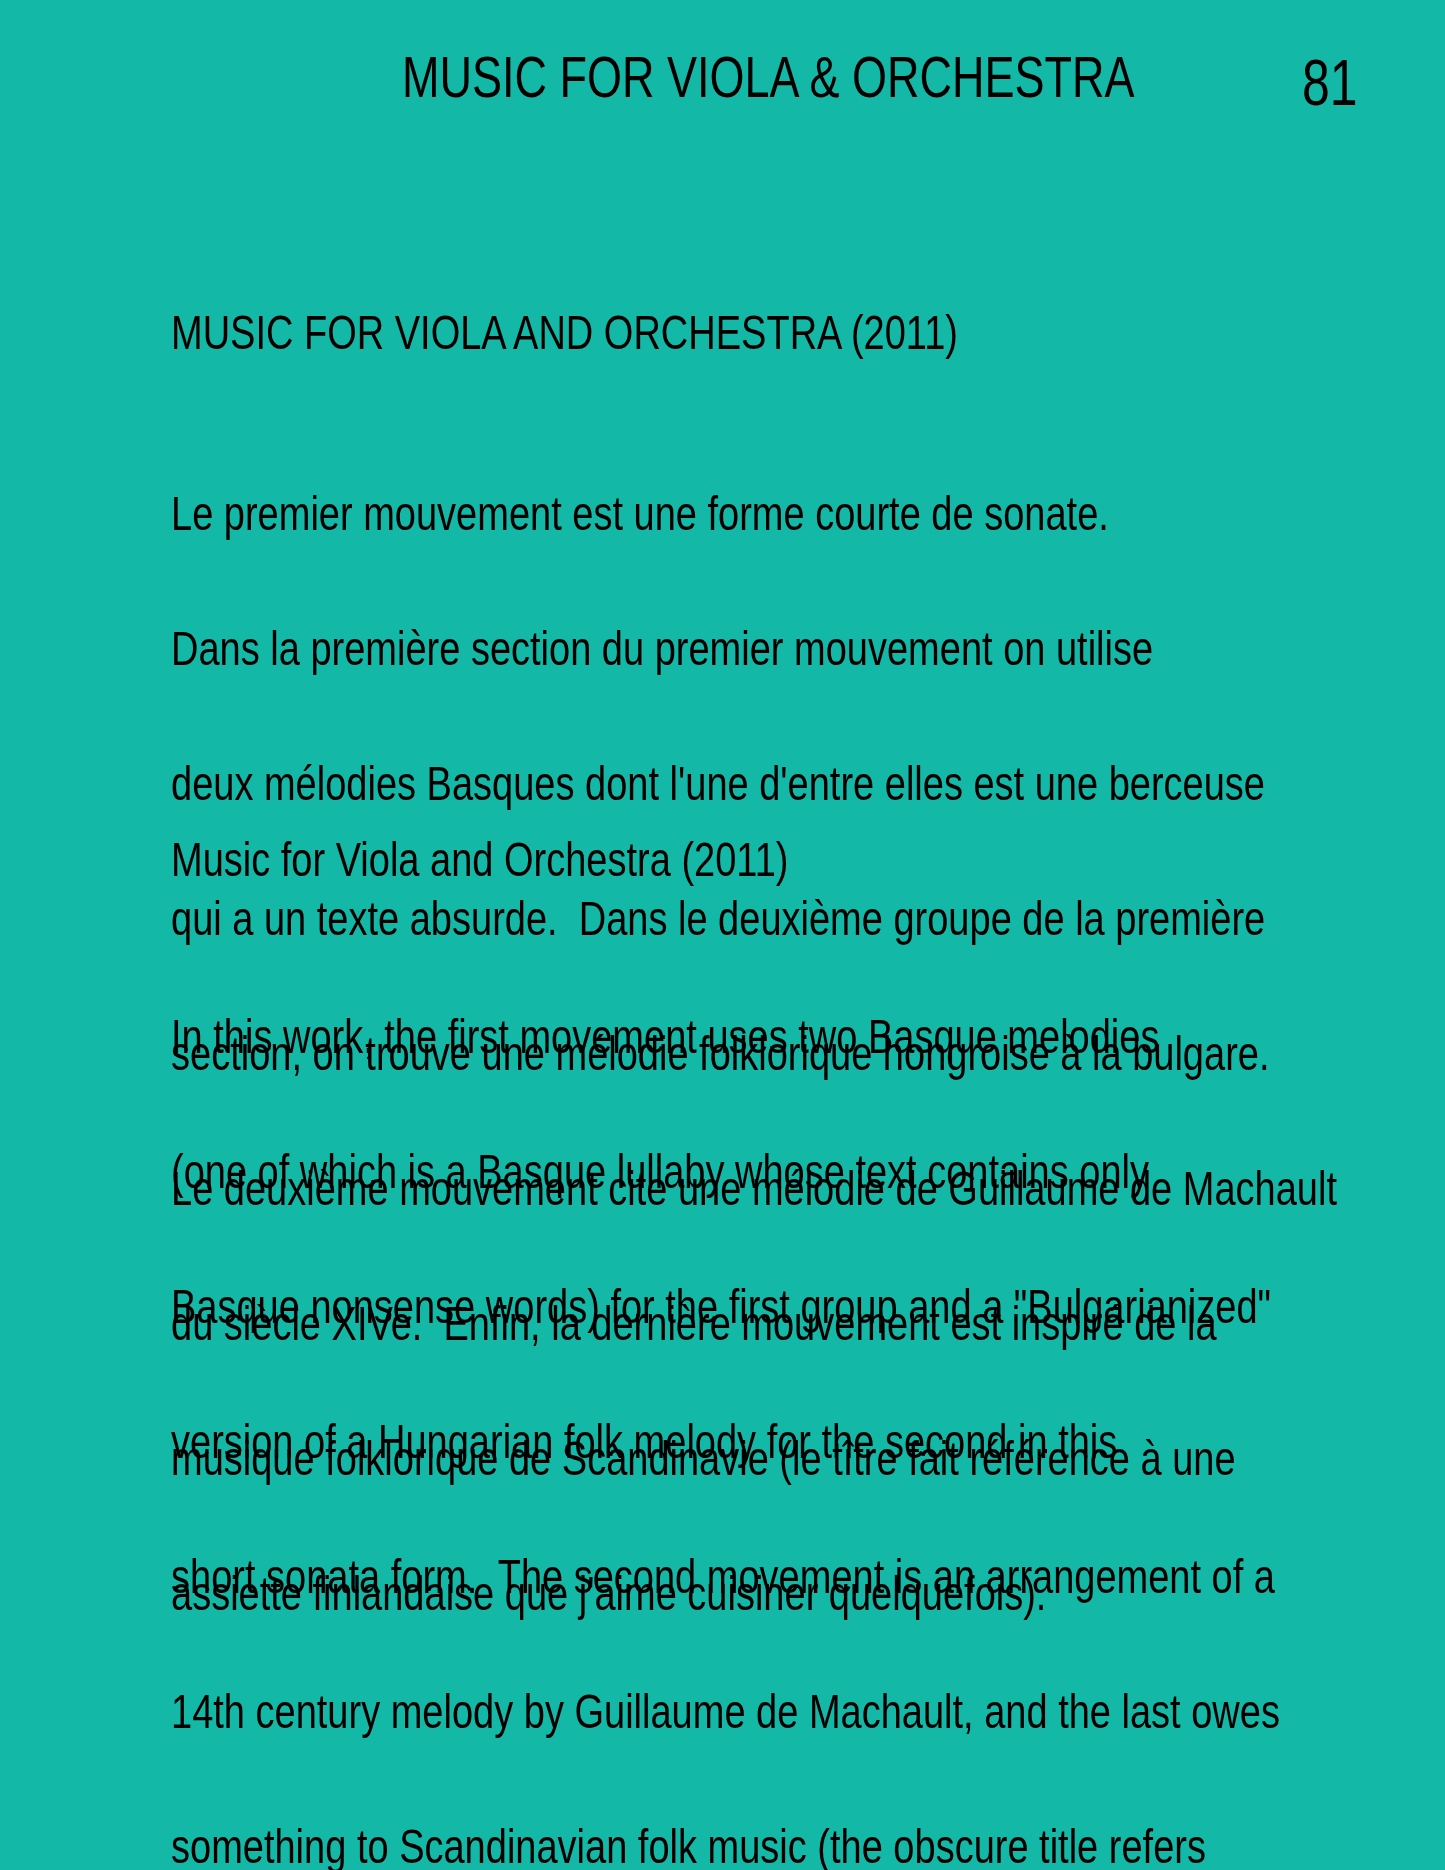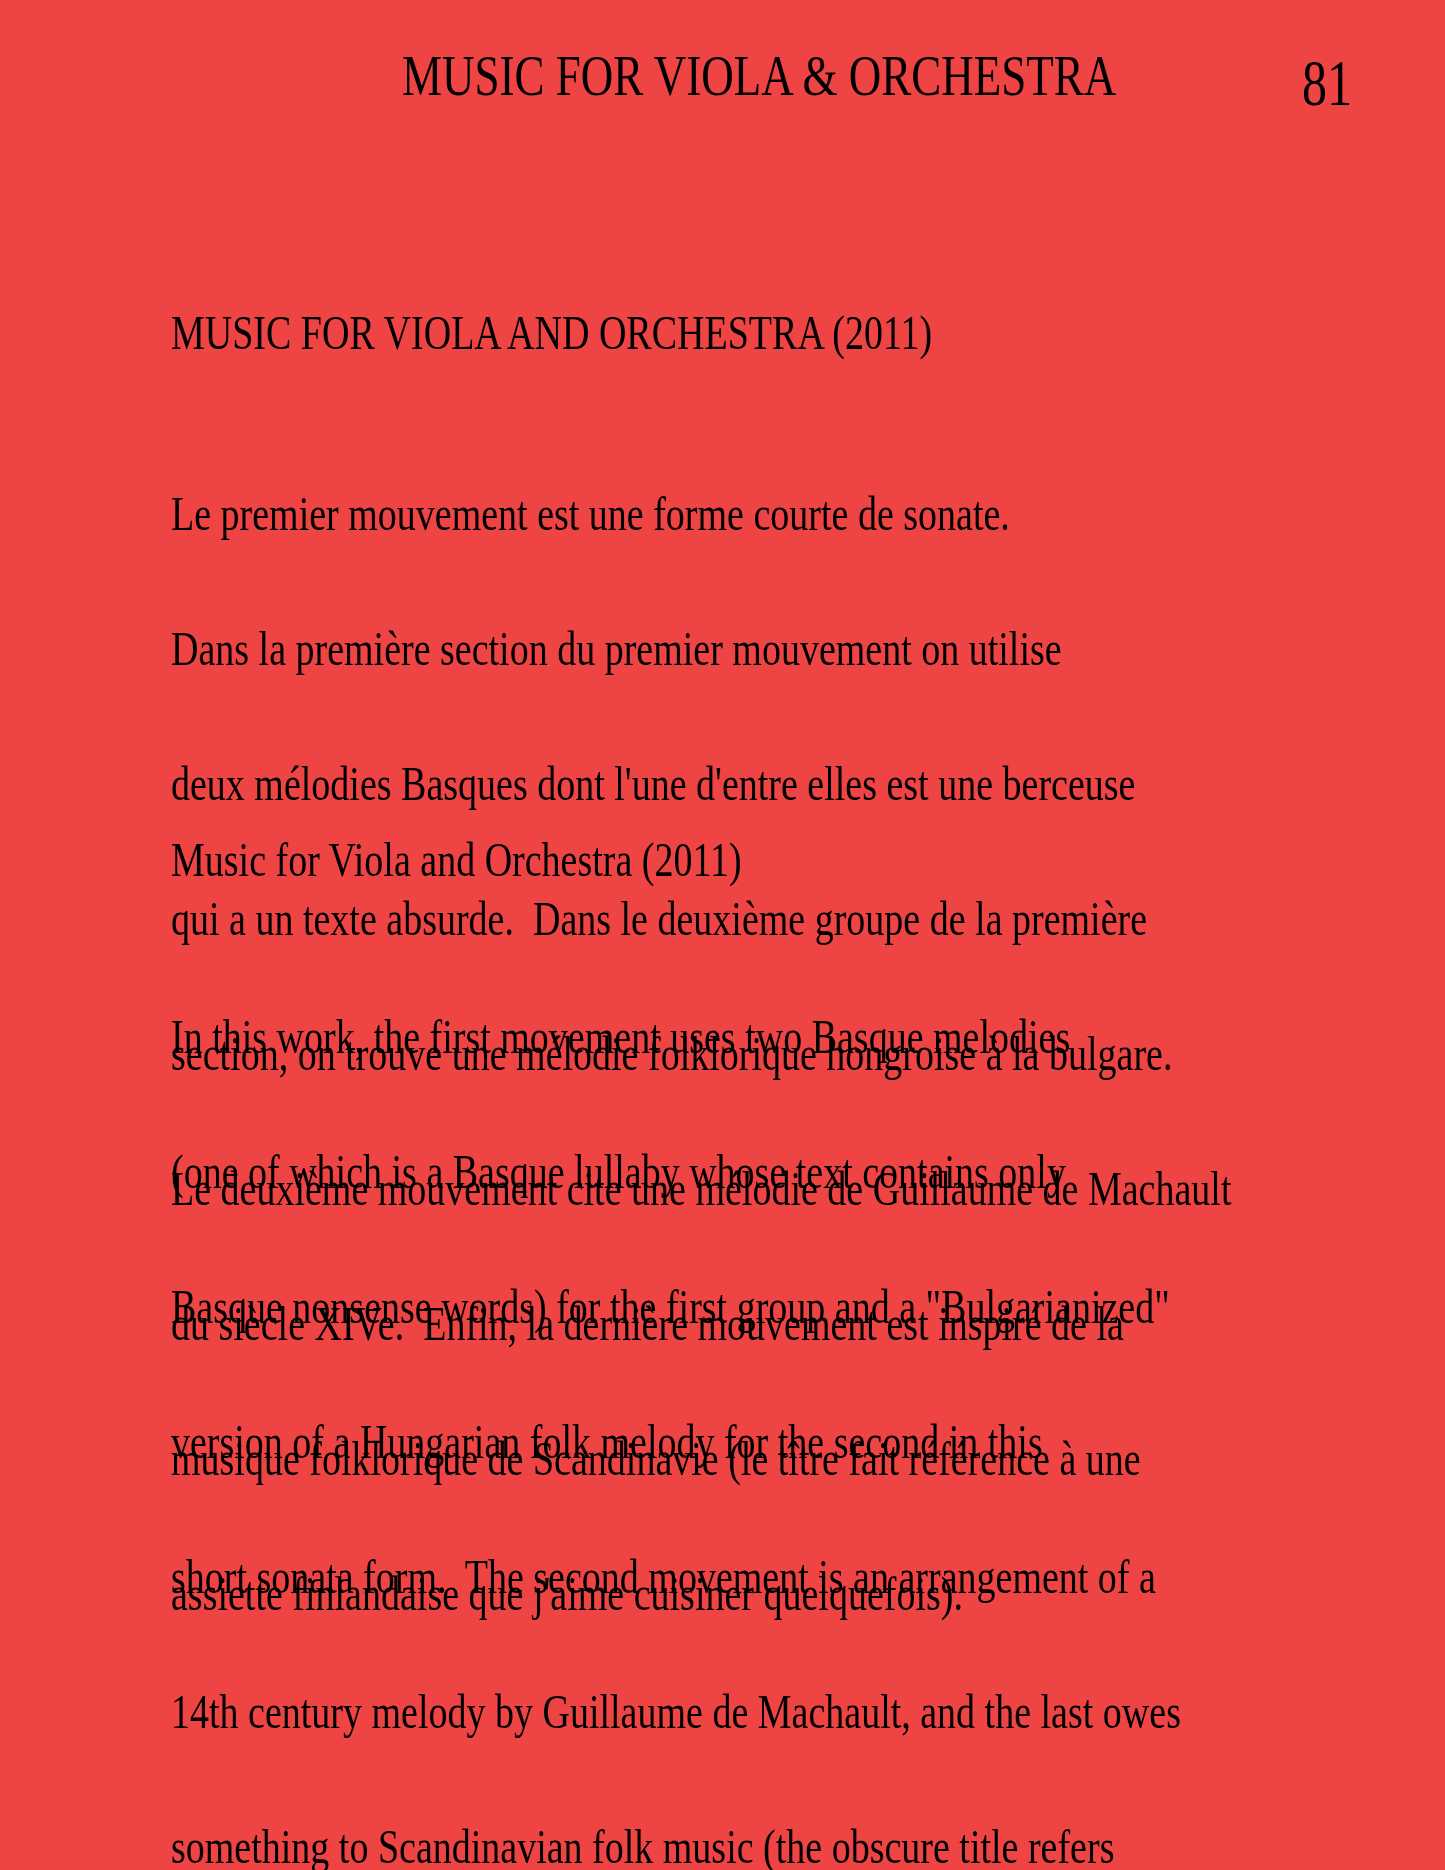--- a/index.html
+++ b/index.html
@@ -4,23 +4,23 @@
 <style>
   html, body {
     margin: 0;
     padding: 0;
     background: #ffffff;
   }
   #page {
     position: relative;
     width: 1445px;
     height: 1870px;
-    background: #ef4444;
+    background: #14b8a6;
     overflow: hidden;
-    font-family: Liberation Serif, serif;
+    font-family: Liberation Sans, sans-serif;
     color: #000000;
   }
   
   .text-block {
     position: absolute;
     font-size: 38px;
     line-height: 35px;
     transform: scaleY(1.286);
     transform-origin: 0 0;
     white-space: pre;

